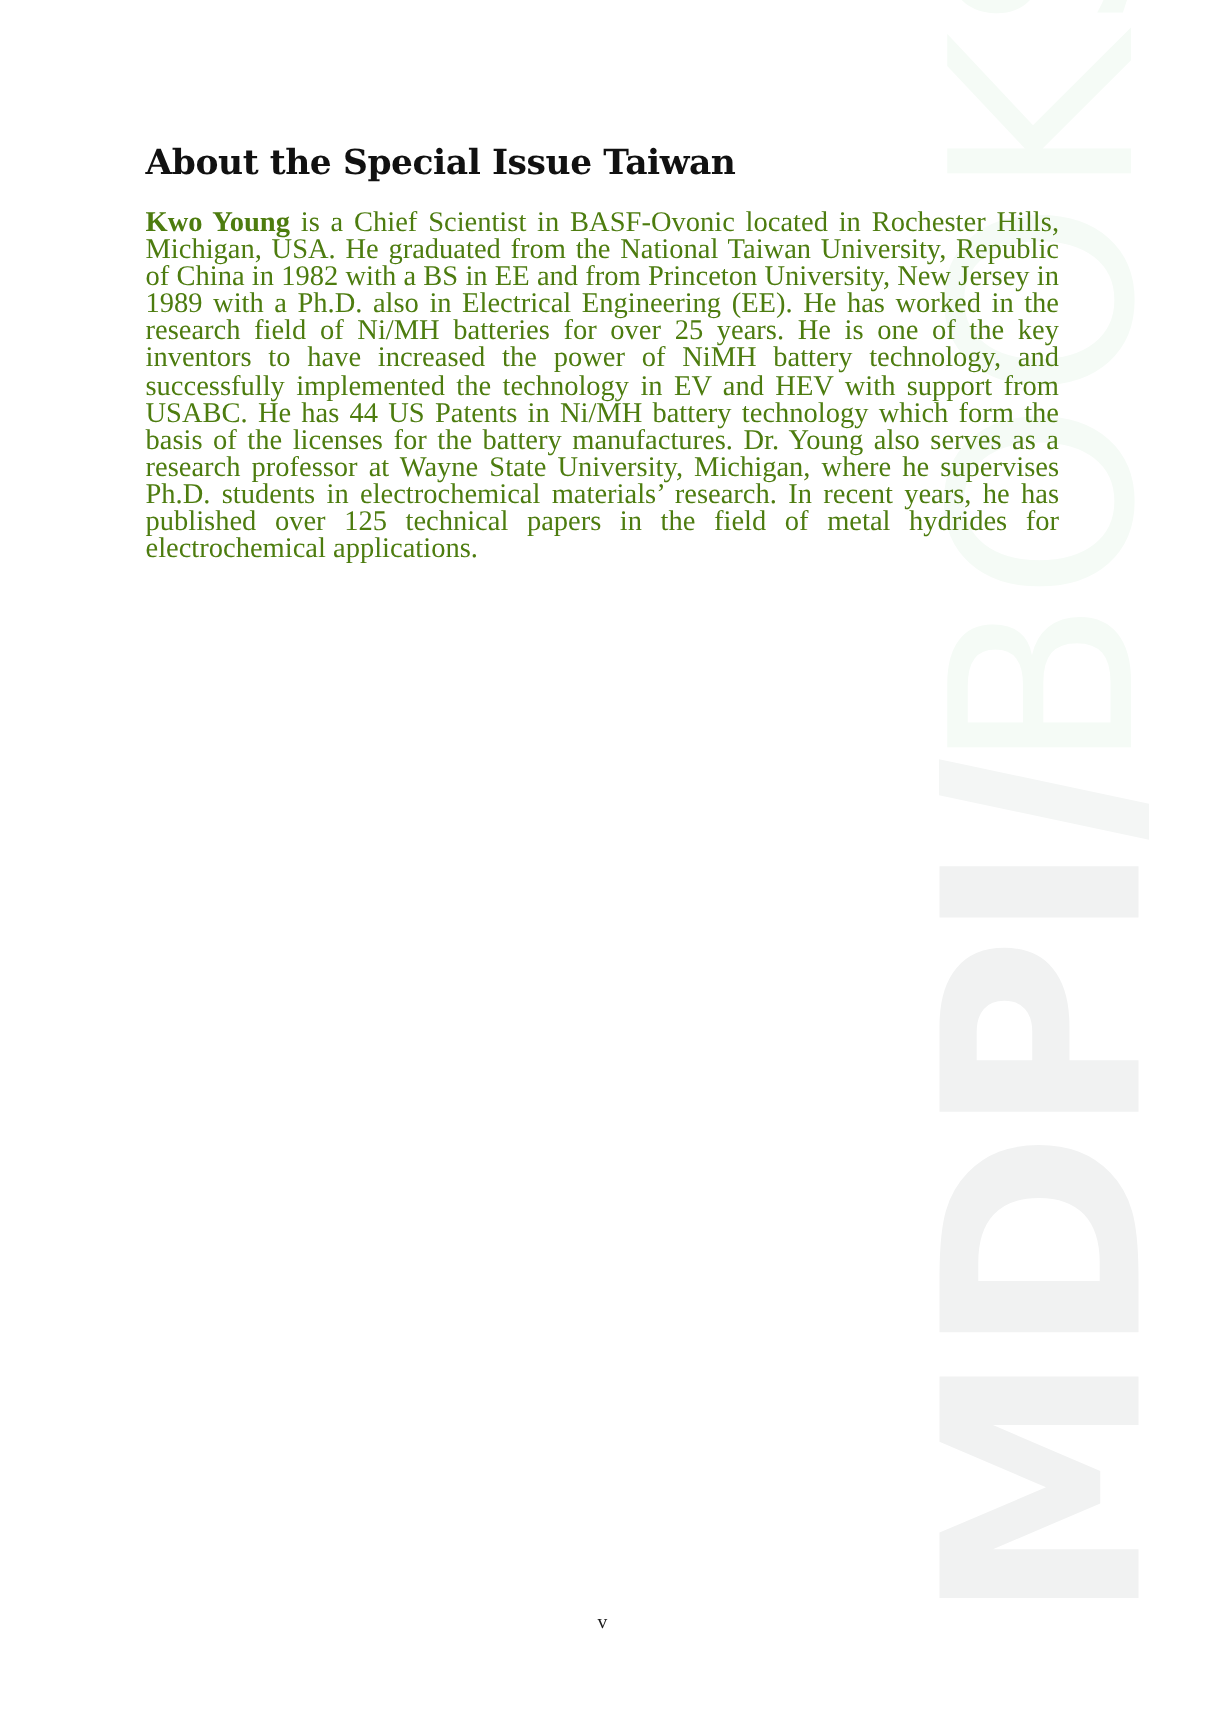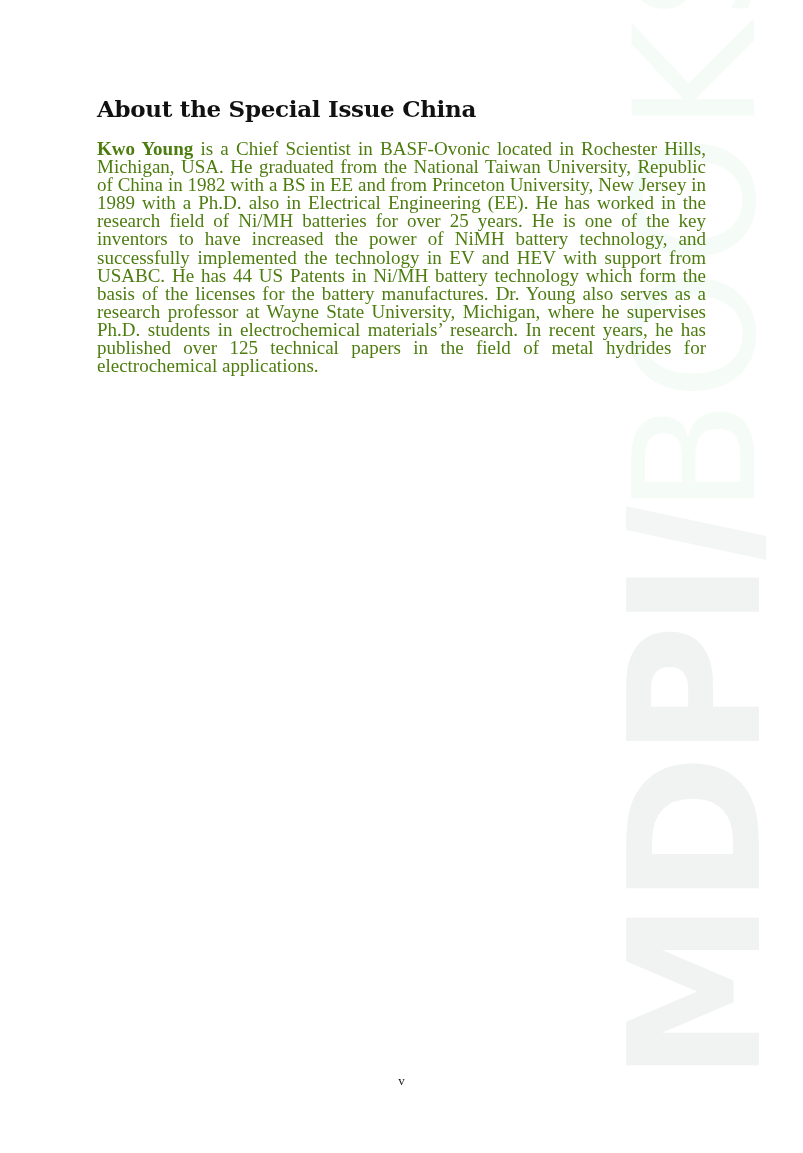--- a/index.html
+++ b/index.html
@@ -114,17 +114,17 @@
 
 <div class="watermark">
   <div class="wm-rot">
     <span class="wm-mdpi">MDPI</span>
     <span class="wm-slash"></span>
     <span class="wm-books">BOOKS</span>
   </div>
 </div>
 
 <div class="content">
-  <h1 class="title">About the Special Issue China</h1>
+  <h1 class="title">About the Special Issue Taiwan</h1>
   <p class="bio"><strong>Kwo Young</strong><span> is a Chief Scientist in BASF-Ovonic located in Rochester Hills, Michigan, USA. He graduated from the National Taiwan University, Republic of China in 1982 with a BS in EE and from Princeton University, New Jersey in 1989 with a Ph.D. also in Electrical Engineering (EE). He has worked in the research field of Ni/MH batteries for over 25 years. He is one of the key inventors to have increased the power of NiMH battery technology, and successfully implemented the technology in EV and HEV with support from USABC. He has 44 US Patents in Ni/MH battery technology which form the basis of the licenses for the battery manufactures. Dr. Young also serves as a research professor at Wayne State University, Michigan, where he supervises Ph.D. students in electrochemical materials’ research. In recent years, he has published over 125 technical papers in the field of metal hydrides for electrochemical applications.</span></p>
 </div>
 
 <div class="page-number">v</div>
 
 </body></html>

